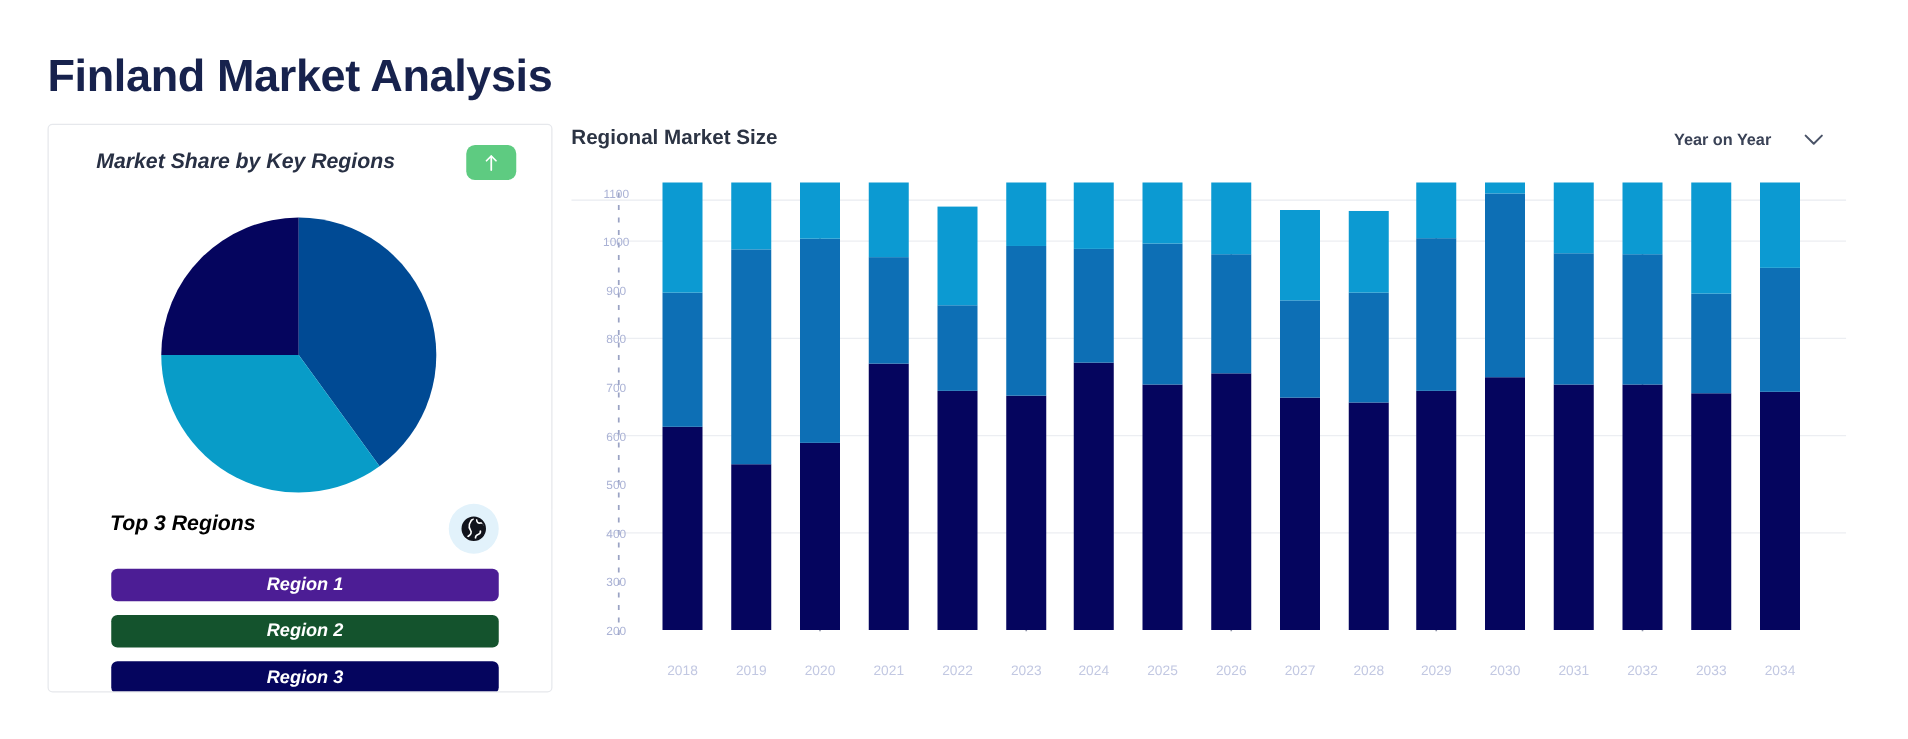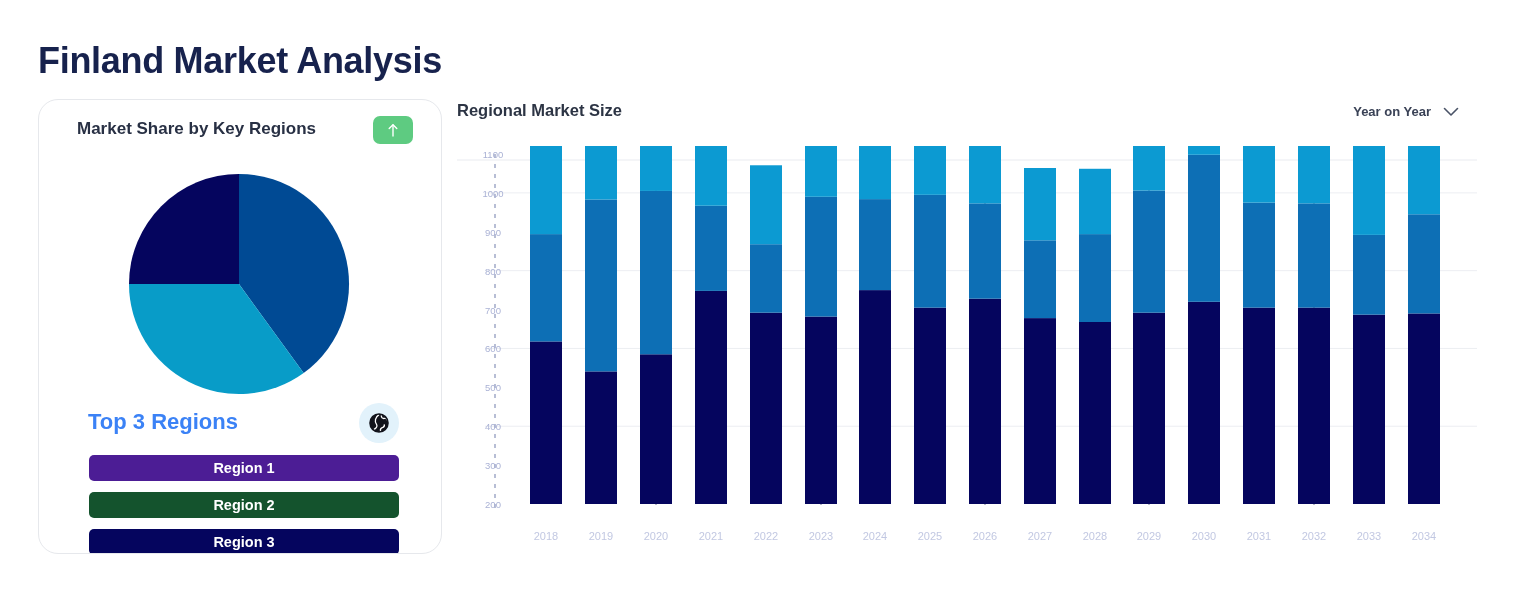--- a/index.html
+++ b/index.html
@@ -36,23 +36,24 @@
 
   
   .left-card {
     position: absolute;
     left: 38px;
     top: 99px;
     width: 404px;
     height: 455px;
     background: #ffffff;
     border: 1px solid #e6e8ec;
-    border-radius: 20px;
+    border-radius: 4px;
     box-sizing: border-box;
     overflow: hidden;
+    font-style: italic;
   }
   .card-header {
     position: absolute;
     left: 0;
     top: 0;
     width: 100%;
     height: 62px;
   }
   .card-title {
     position: absolute;
@@ -93,23 +94,23 @@
     position: absolute;
     left: 0;
     top: 300px;
     width: 100%;
     height: 52px;
   }
   .top-regions-title {
     position: absolute;
     left: 49px;
     top: 9px;
-    font-size: 22px;
-    font-weight: bold;
-    color: #3b82f6;
+    font-size: 17px;
+    font-weight: bold;
+    color: #000000;
     white-space: nowrap;
   }
   .globe-badge {
     position: absolute;
     left: 320px;
     top: 3px;
     width: 40px;
     height: 40px;
     border-radius: 50%;
     background: #e2f2fb;
@@ -156,21 +157,21 @@
     font-weight: bold;
     color: #2c3444;
     white-space: nowrap;
   }
   .chart-dropdown {
     position: absolute;
     right: 18px;
     top: 8px;
     display: flex;
     align-items: center;
-    gap: 12px;
+    gap: 26px;
     cursor: pointer;
     user-select: none;
   }
   .chart-dropdown .dd-label {
     font-size: 13px;
     font-weight: bold;
     color: #3a4256;
     white-space: nowrap;
   }
   .chart-dropdown svg { display: block; }

